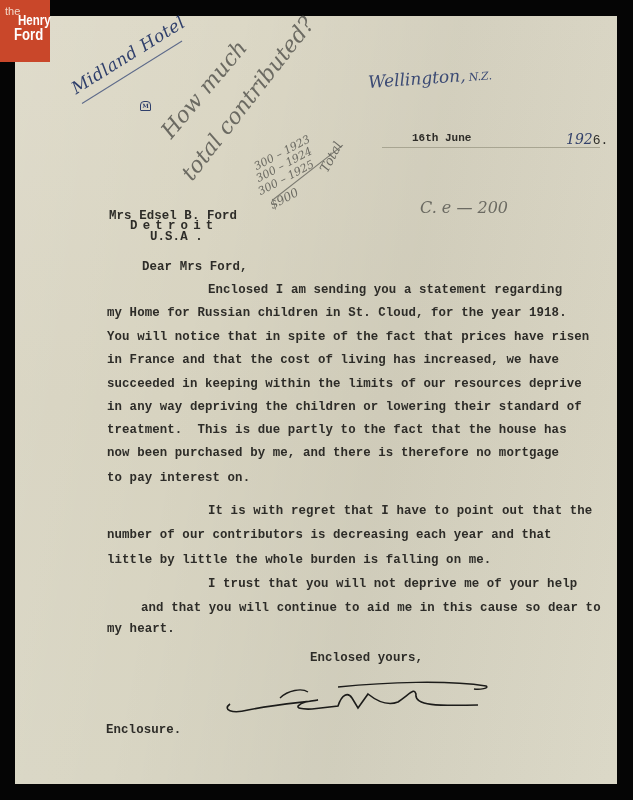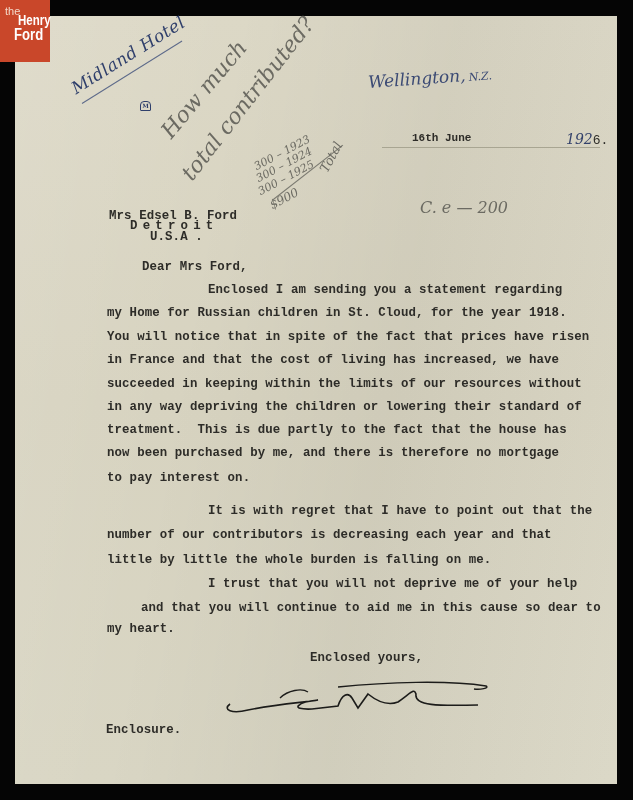--- a/index.html
+++ b/index.html
@@ -120,21 +120,21 @@
   <div class="typed addr2">Detroit</div>
   <div class="typed addr3">U.S.A .</div>
 
   <div class="typed salutation">Dear Mrs Ford,</div>
 
   <div id="body-lines">
       <div class="typed indent" style="top: 267px; left: 193px;">Enclosed I am sending you a statement regarding</div>
       <div class="typed para-line" style="top: 290px; left: 92px;">my Home for Russian children in St. Cloud, for the year 1918.</div>
       <div class="typed para-line" style="top: 314px; left: 92px;">You will notice that in spite of the fact that prices have risen</div>
       <div class="typed para-line" style="top: 337px; left: 92px;">in France and that the cost of living has increased, we have</div>
-      <div class="typed para-line" style="top: 361px; left: 92px;">succeeded in keeping within the limits of our resources without</div>
+      <div class="typed para-line" style="top: 361px; left: 92px;">succeeded in keeping within the limits of our resources deprive</div>
       <div class="typed para-line" style="top: 384px; left: 92px;">in any way depriving the children or lowering their standard of</div>
       <div class="typed para-line" style="top: 407px; left: 92px;">treatment.  This is due partly to the fact that the house has</div>
       <div class="typed para-line" style="top: 430px; left: 92px;">now been purchased by me, and there is therefore no mortgage</div>
       <div class="typed para-line" style="top: 455px; left: 92px;">to pay interest on.</div>
       <div class="typed indent" style="top: 488px; left: 193px;">It is with regret that I have to point out that the</div>
       <div class="typed para-line" style="top: 512px; left: 92px;">number of our contributors is decreasing each year and that</div>
       <div class="typed para-line" style="top: 537px; left: 92px;">little by little the whole burden is falling on me.</div>
       <div class="typed indent" style="top: 561px; left: 193px;">I trust that you will not deprive me of your help</div>
       <div class="typed para-line" style="top: 585px; left: 92px; margin-left: 34px;">and that you will continue to aid me in this cause so dear to</div>
       <div class="typed para-line" style="top: 606px; left: 92px;">my heart.</div>

